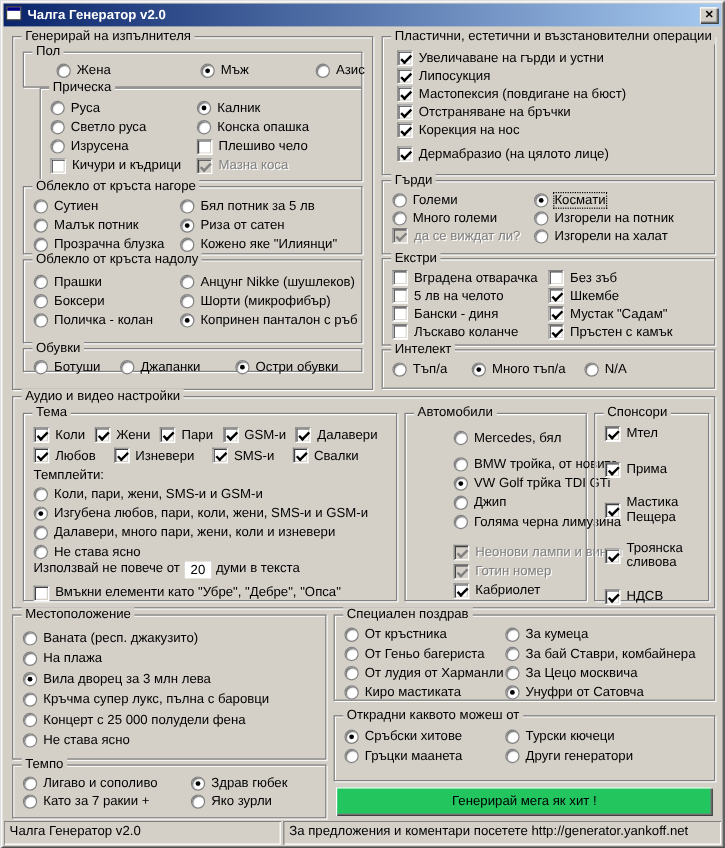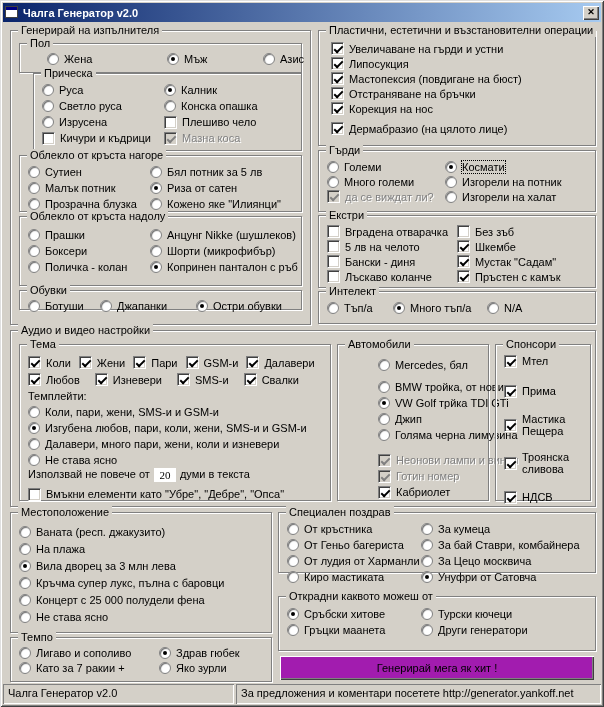--- a/index.html
+++ b/index.html
@@ -68,44 +68,44 @@
   
   #g-audio{left:10px;top:330px;width:586px;height:177px;}
   #g-theme{left:8px;top:13px;width:312px;height:157px;}
   #g-theme .inner{padding:9px 8px 0 8px;}
   .trow{display:flex;height:17px;align-items:center;}
   .trow1{gap:8px;}
   .trow2{gap:15px;}
   .tlabel{height:16px;line-height:16px;}
   #g-theme .templates{display:grid;grid-template-columns:1fr;padding:0;}
   .limit-row{display:flex;align-items:flex-start;gap:4px;height:17px;white-space:nowrap;}
-  .limit-input{width:22px;height:14px;border:none;background:#fff;font-family:Liberation Serif, serif;font-size:11px;text-align:center;padding:0;}
+  .limit-input{width:22px;height:14px;border:none;background:#fff;font-family:Liberation Sans, sans-serif;font-size:11px;text-align:center;padding:0;}
   #g-theme .insert{display:grid;grid-template-columns:1fr;padding:1px 0 0 0;}
   #g-cars{left:326px;top:13px;width:152px;height:157px;padding-left:32px;}
   #g-cars .ctls{grid-template-columns:1fr;padding-top:10px;}
   #g-cars .ctl:first-child{margin:2px 0 6px 0;}
   #g-cars .ctl:nth-child(6){margin-top:9px;}
   #g-sponsors{left:484px;top:13px;width:96px;height:157px;}
   #g-sponsors .ctls{grid-template-columns:1fr;row-gap:14px;}
   #g-sponsors .ctl{height:auto;min-height:16px;white-space:normal;}
   #g-sponsors .lbl{line-height:12px;}
   
   #g-location{left:10px;top:512px;width:262px;height:121px;}
   #g-location .ctls{grid-template-columns:1fr;padding-top:10px;}
   #g-location .ctl{height:17px;}
   #g-tempo{left:10px;top:637px;width:262px;height:45px;}
   #g-tempo .ctls{grid-template-columns:140px 1fr;padding-top:7px;}
   #g-tempo .ctl{height:15px;}
   
-  #g-greeting{left:278px;top:512px;width:318px;height:61px;}
+  #g-greeting{left:278px;top:512px;width:318px;height:72px;}
   #g-greeting .ctls{grid-template-columns:134px 1fr;}
   #g-steal{left:278px;top:596px;width:318px;height:55px;}
   #g-steal .ctls{grid-template-columns:134px 1fr;padding-top:9px;}
   .btn{position:absolute;left:280px;top:656px;width:314px;height:24px;
-    background:#a21caf;border:none;font-family:inherit;font-size:11px;color:#000;
+    background:#22c55e;border:none;font-family:inherit;font-size:11px;color:#000;
     box-shadow: inset 1px 1px 0 #fff, inset -1px -1px 0 #404040, inset -2px -2px 0 #808080;}
   
   .statusbar{position:absolute;left:3px;right:3px;bottom:3px;height:20px;display:flex;gap:2px;align-items:stretch;}
   .status-panel{box-shadow: inset 1px 1px 0 #808080, inset -1px -1px 0 #fff;
     padding:3px 5px 0 5px;white-space:nowrap;overflow:hidden;}
   .status-left{width:231px;}
   .status-right{flex:1;}
 </style>
 </head>
 <body>

